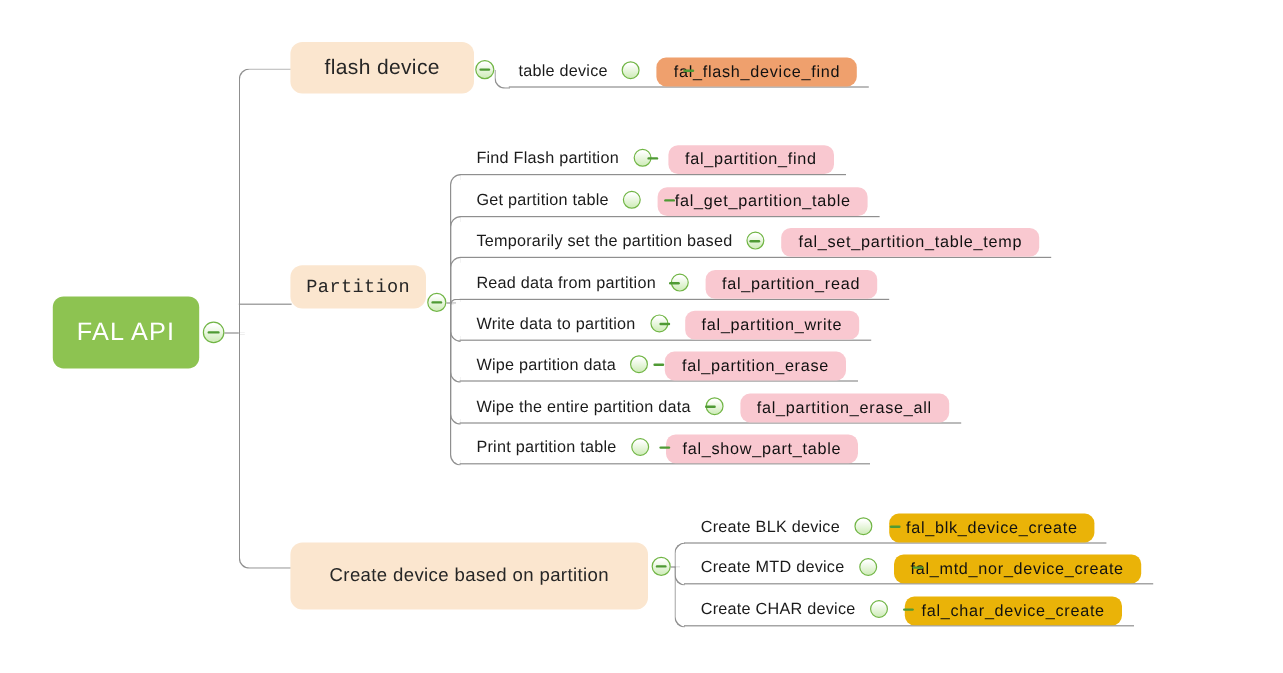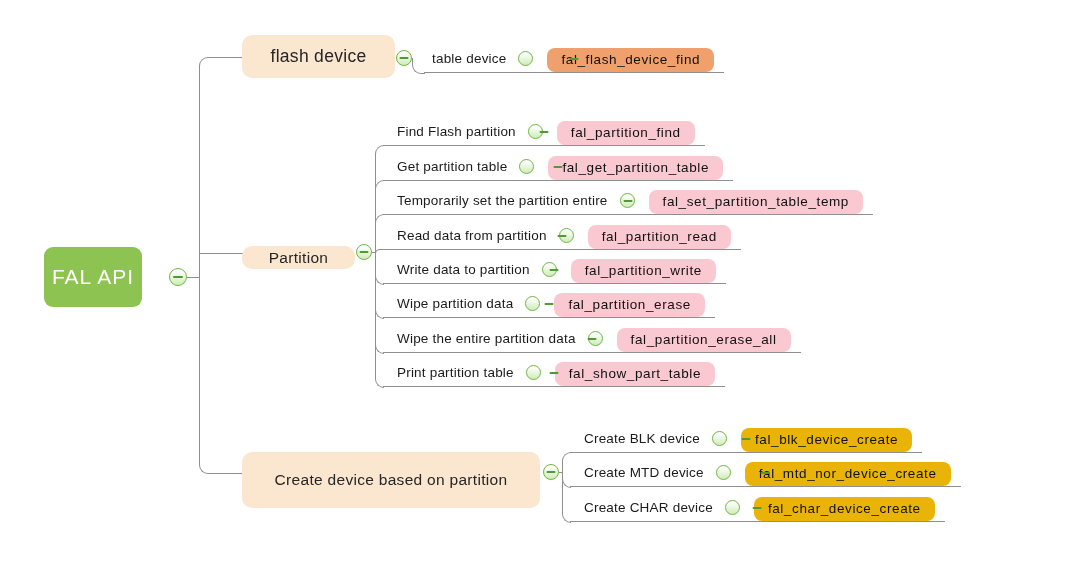--- a/index.html
+++ b/index.html
@@ -11,31 +11,31 @@
   #canvas{position:relative;width:1069px;height:561px;background:#fff;}
 
   
   .line{position:absolute;border:0 solid #8f8f8f;pointer-events:none;}
   .elbow-tl{border-top-width:1px;border-left-width:1px;border-top-left-radius:9px;}
   .elbow-bl{border-bottom-width:1px;border-left-width:1px;border-bottom-left-radius:9px;}
   .hline{border-top-width:1px;}
 
   
   .root-node{
-    position:absolute;left:44px;top:247px;width:98px;height:60px;
+    position:absolute;left:44px;top:247px;width:122px;height:60px;
     background:#8dc351;border-radius:9px;display:flex;align-items:center;justify-content:center;
     color:#ffffff;font-size:21px;letter-spacing:1px;cursor:pointer;
   }
   .branch-node{
     position:absolute;background:#fbe6cf;border-radius:10px;
     display:flex;align-items:center;justify-content:center;
     color:#262626;cursor:pointer;white-space:nowrap;
   }
   #branch-flash{left:242px;top:35px;width:153px;height:43px;font-size:17.5px;letter-spacing:.3px;}
-  #branch-partition{left:242px;top:246px;width:113px;height:23px;font-size:15.5px;letter-spacing:.3px;}
+  #branch-partition{left:242px;top:221px;width:113px;height:36px;font-size:15.5px;letter-spacing:.3px;font-family:Liberation Mono, monospace;}
   #branch-create{left:242px;top:452px;width:298px;height:56px;font-size:15.5px;letter-spacing:.3px;}
 
   
   .collapse-icon{
     position:absolute;width:16px;height:16px;border:1px solid #70b544;border-radius:50%;
     background:linear-gradient(180deg,#ffffff 10%,#d4eec0 90%);
     box-sizing:border-box;cursor:pointer;
   }
   .collapse-icon::after{
     content:"";position:absolute;left:50%;top:50%;transform:translate(-50%,-50%);
@@ -109,21 +109,21 @@
     <span class="label">Get partition table</span>
     <span class="collapse-icon"></span>
     <span class="pill pink">fal_get_partition_table</span>
   </div>
   <div class="row" style="left:383px;top:118px;">
     <span class="label">Find Flash partition</span>
     <span class="collapse-icon"></span>
     <span class="pill pink">fal_partition_find</span>
   </div>
   <div class="row" style="left:383px;top:187px;">
-    <span class="label">Temporarily set the partition entire</span>
+    <span class="label">Temporarily set the partition based</span>
     <span class="collapse-icon"></span>
     <span class="pill pink">fal_set_partition_table_temp</span>
   </div>
   <div class="row" style="left:383px;top:222px;">
     <span class="label">Read data from partition</span>
     <span class="collapse-icon"></span>
     <span class="pill pink">fal_partition_read</span>
   </div>
   <div class="row" style="left:383px;top:290px;">
     <span class="label">Wipe partition data</span>

